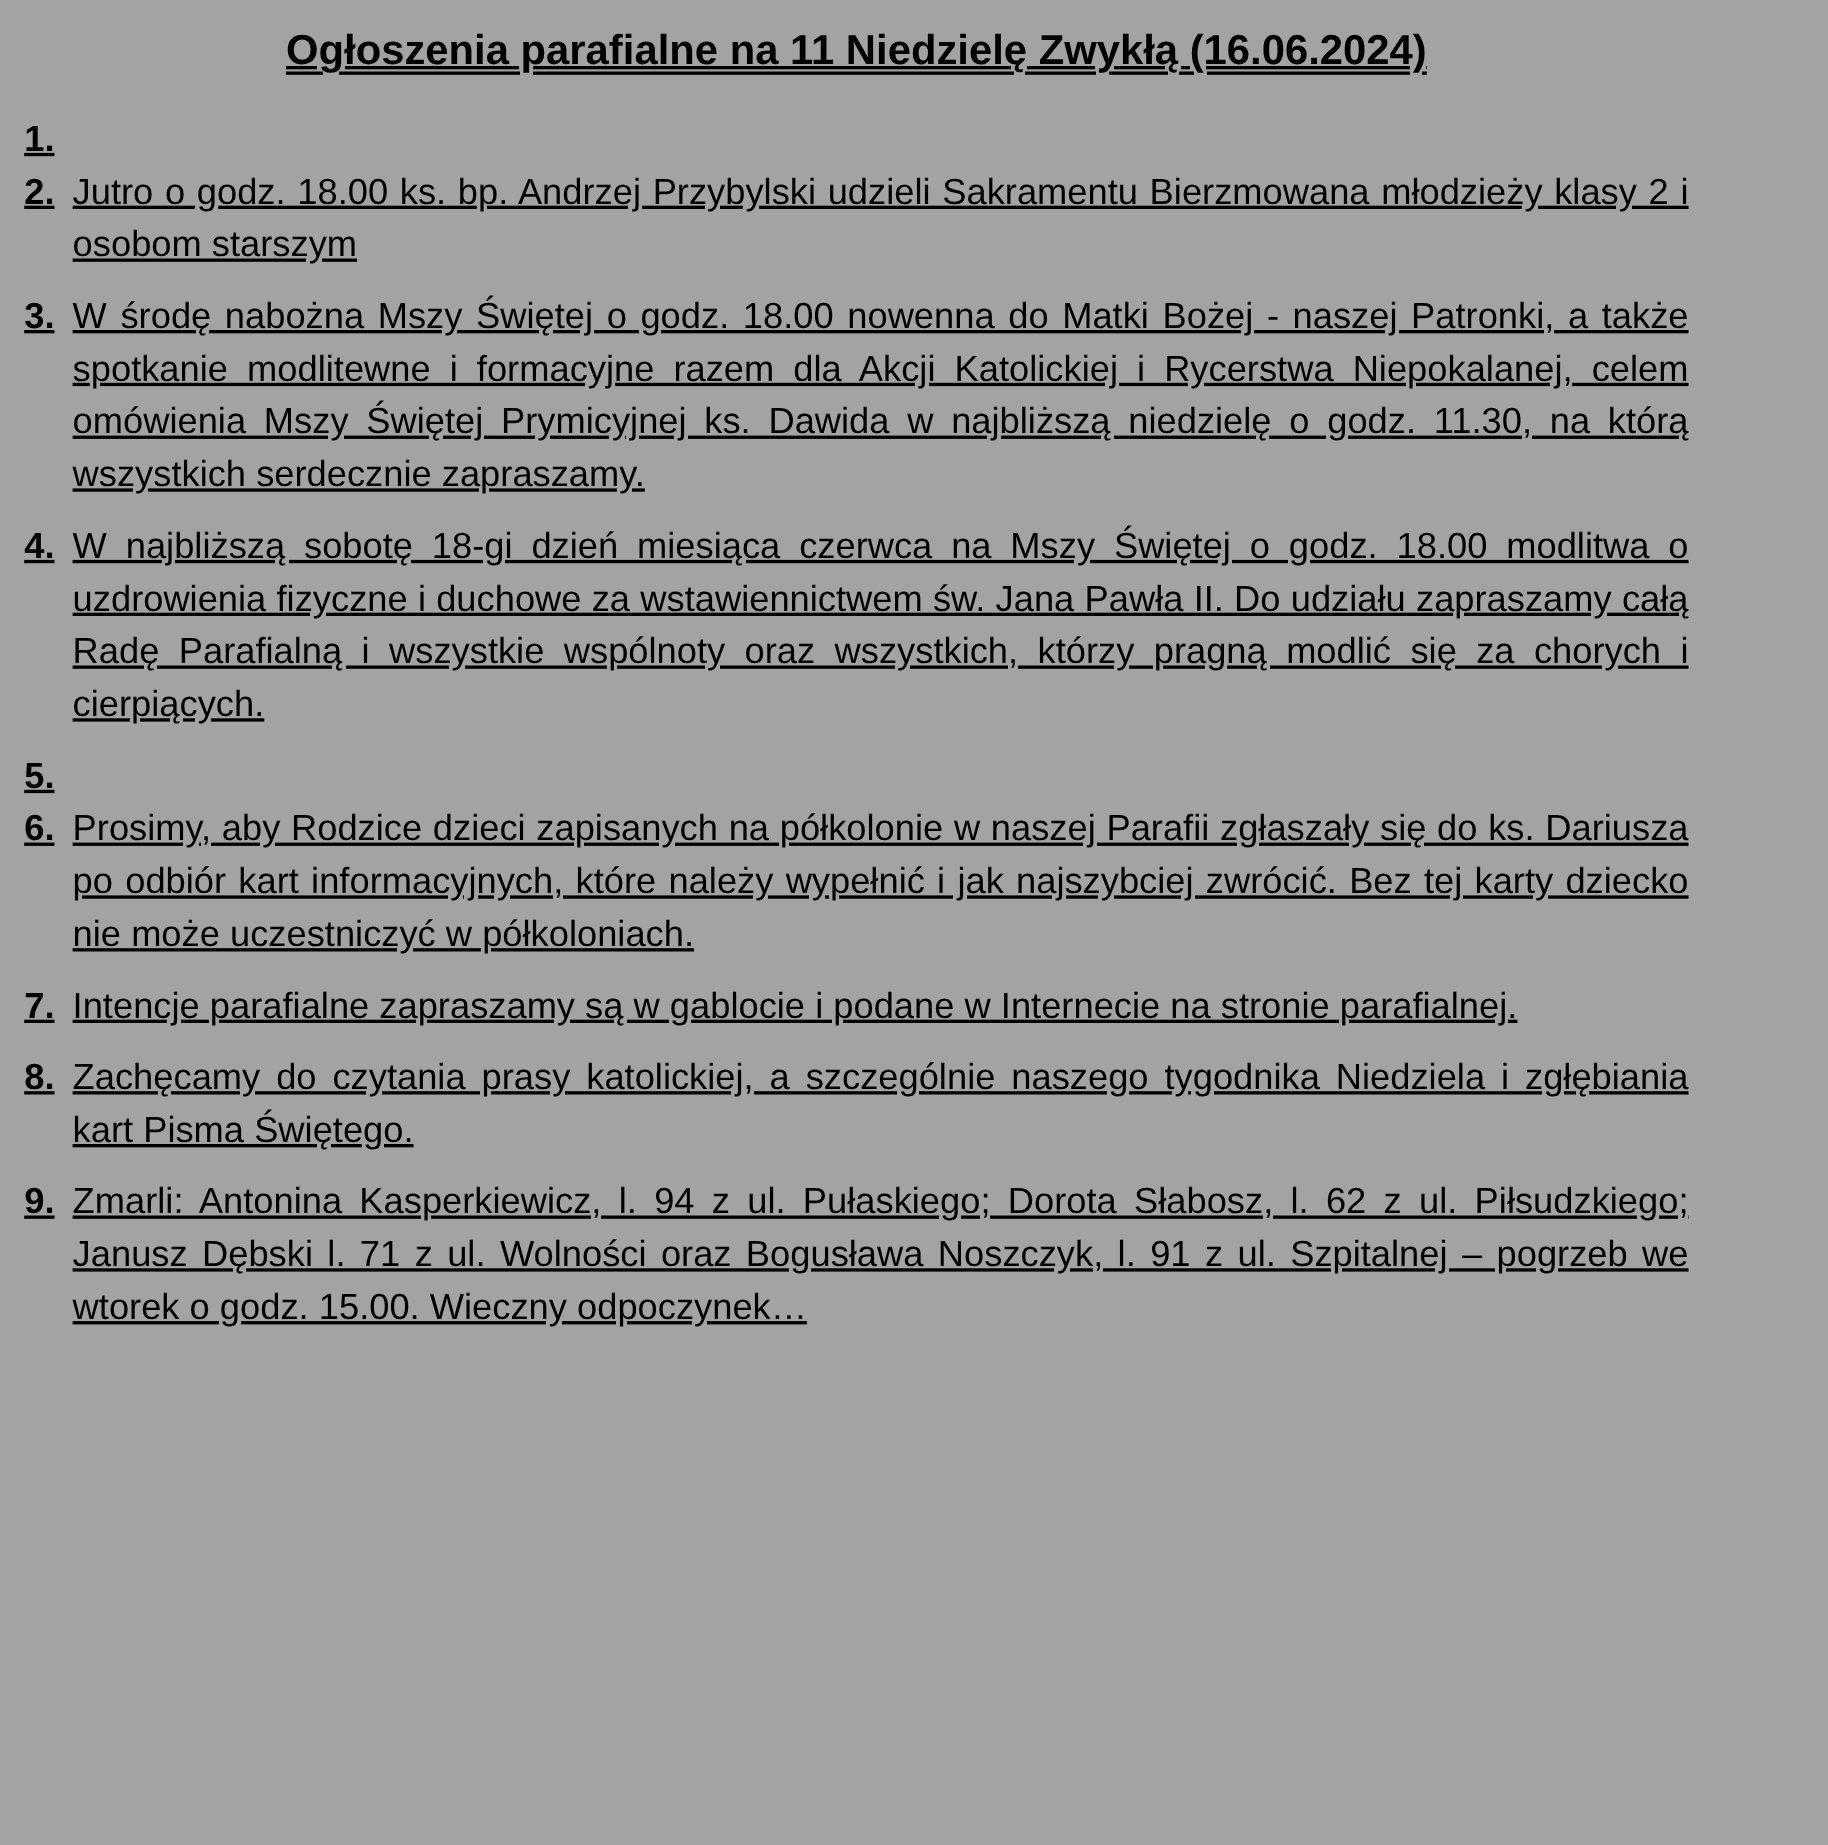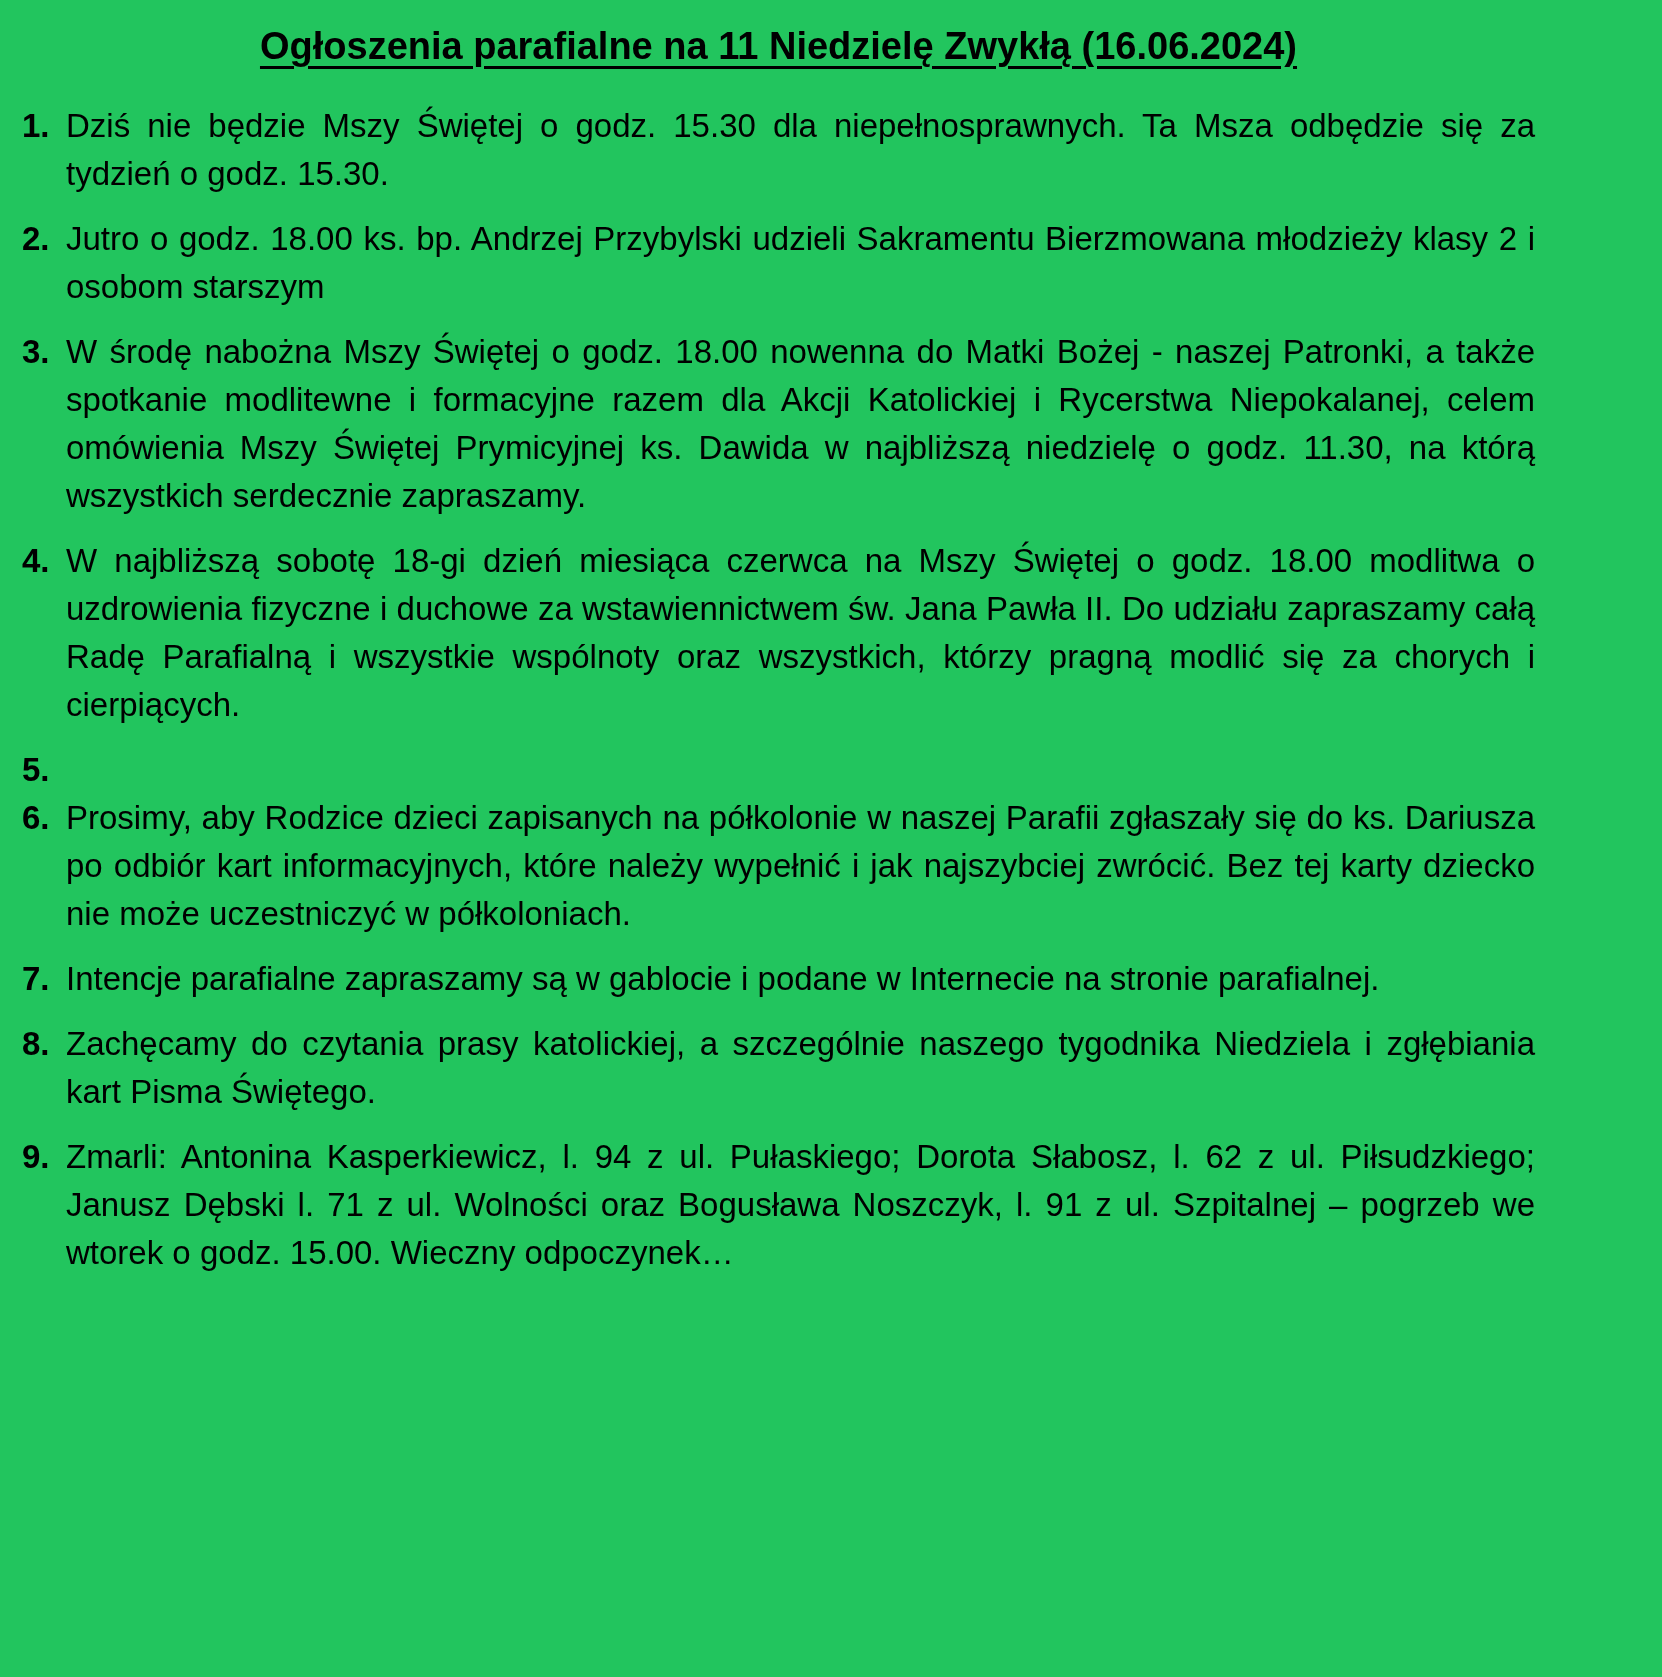--- a/index.html
+++ b/index.html
@@ -4,26 +4,27 @@
 <style>
   html, body {
     margin: 0;
     padding: 0;
     background: #ffffff;
   }
   .page {
     width: 1662px;
     min-height: 1677px;
     box-sizing: border-box;
-    background: #22c55e;
+    background: #a3a3a3;
     color: #000000;
     font-family: "Liberation Sans", "DejaVu Sans", sans-serif;
     font-size: 33px;
     line-height: 48px;
     padding: 14px 127px 30px 22px;
+    text-decoration: underline;
   }
   .doc-title {
     font-size: 38px;
     line-height: 52px;
     font-weight: bold;
     text-align: center;
     text-decoration: underline;
     text-decoration-thickness: 3px;
     text-underline-offset: 7px;
     margin: 6px 0 30px 0;
@@ -56,21 +57,20 @@
 
 <div class="page">
 
   <h1 class="doc-title">Ogłoszenia parafialne na 11 Niedzielę Zwykłą (16.06.2024)</h1>
 
   <ol class="announcements">
 
     <li>
       <span class="item-number">1.</span>
       <div class="item-body">
-        <p>Dziś nie będzie Mszy Świętej o godz. 15.30 dla niepełnosprawnych. Ta Msza odbędzie się za tydzień o godz. 15.30.</p>
       </div>
     </li>
 
     <li>
       <span class="item-number">2.</span>
       <div class="item-body">
         <p>Jutro o godz. 18.00 ks. bp. Andrzej Przybylski udzieli Sakramentu Bierzmowana młodzieży klasy 2 i osobom starszym</p>
       </div>
     </li>
 

